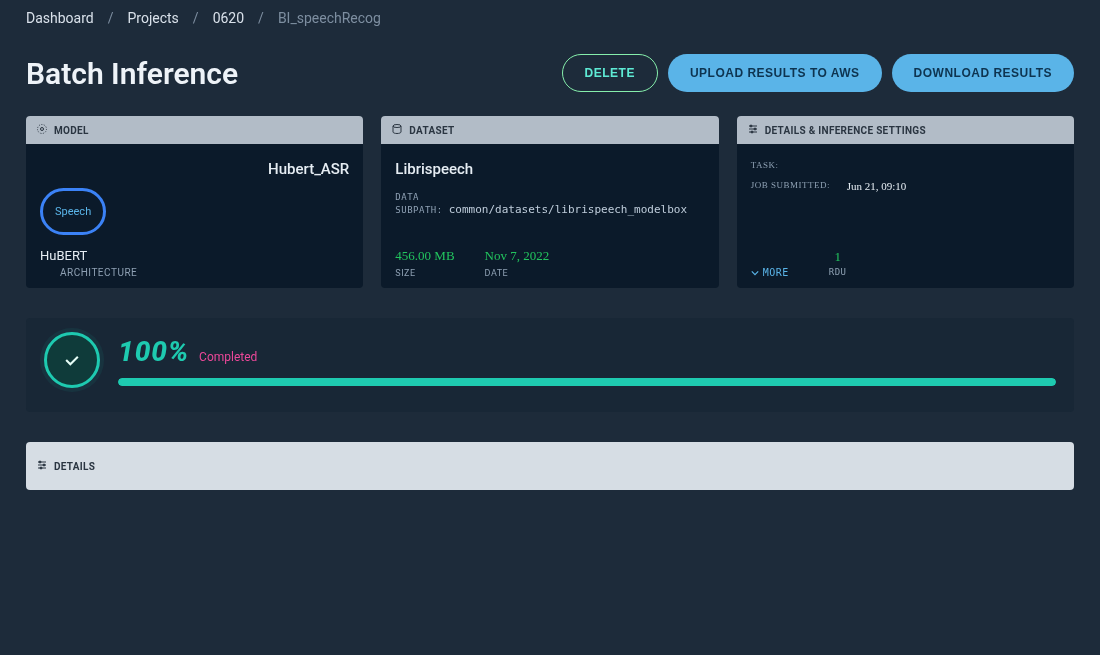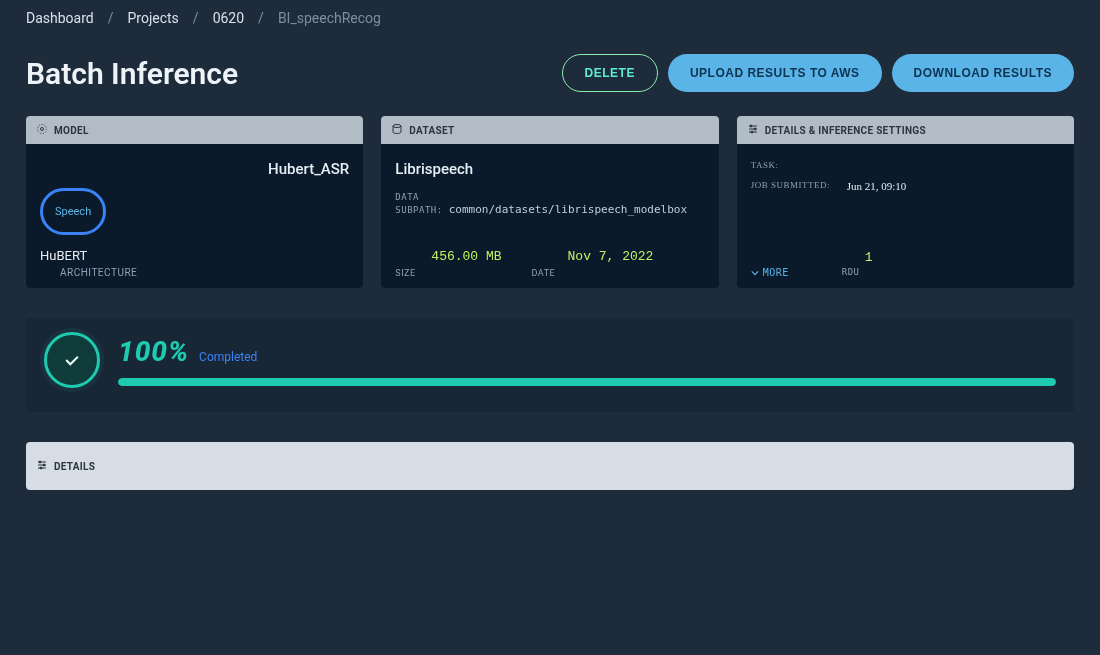--- a/index.html
+++ b/index.html
@@ -100,21 +100,21 @@
   .model-arch-block { margin-top: auto; }
   .model-arch-name { font-size: 13px; color: #e6edf3; }
   .model-arch-label { font-size: 10px; letter-spacing: 0.5px; color: #8ea0b3; margin-top:4px;margin-left:20px; }
 
   .dataset-name { font-size: 15px; font-weight: 500; margin-bottom: 12px; }
   .mono { font-family: ui-monospace, SFMono-Regular, Menlo, Consolas, monospace; }
   .kv-line { font-size: 11px; color: #bfcddb; }
   .kv-line .k { font-size: 9px; letter-spacing: 0.5px; color: #8ea0b3; margin-right:6px;}
   .dataset-stats { margin-top:auto; display:flex; gap: 30px; }
   .stat { text-align:left; }
-  .stat-val { font-size: 13px; color:#bef264; font-family: Liberation Mono, monospace; margin-left: 36px;}
+  .stat-val { font-size: 13px; color:#22c55e; font-family: Liberation Serif, serif;}
   .stat-lbl { font-size: 9px; letter-spacing: 0.5px; color:#8ea0b3; margin-top:4px;}
 
   .settings-body { font-family: ui-monospace, SFMono-Regular, Menlo, Consolas, monospace; font-size:11px; }
   .settings-body .row { margin-bottom: 10px; display:flex; gap:6px;font-family:Liberation Serif, serif;}
   .settings-body .k { font-size:9px; letter-spacing:0.5px; color:#8ea0b3; min-width:90px;}
   .settings-body .v { color:#e6edf3; }
   .more-row { margin-top:auto; display:flex; align-items:flex-end; gap:40px; }
   .more-link { color:#5ab4e8; font-size:10px; letter-spacing:0.5px; display:flex; align-items:center; gap:4px; cursor:pointer;}
   .more-link svg{ width:8px; height:8px; }
   .rdu-block{ text-align:center;}
@@ -135,21 +135,21 @@
     border-radius: 50%;
     border: 3px solid #1ecab0;
     background: #0f3b3a;
     display:flex; align-items:center; justify-content:center;
     box-shadow: 0 0 0 4px rgba(30,202,176,0.08);
   }
   .progress-icon svg{ width:20px; height:20px; stroke:#e6fdf6; stroke-width:2.5; fill:none;}
   .progress-meta{ flex:1; }
   .progress-top{ display:flex; align-items:baseline; gap:10px; margin-bottom:10px;}
   .progress-pct{ font-size:28px; font-weight:800; font-style:italic; color:#1ecab0; letter-spacing:1px;}
-  .progress-status{ font-size:12px; color:#3b82f6;}
+  .progress-status{ font-size:12px; color:#ec4899;}
   .progress-bar-track{
     height:8px; background:#0b1a2a; border-radius:4px; overflow:hidden;
   }
   .progress-bar-fill{ height:100%; width:100%; background:#1ecab0; border-radius:4px;}
 
   
   .details-panel{
     border-radius:4px;
     overflow:hidden;
   }

